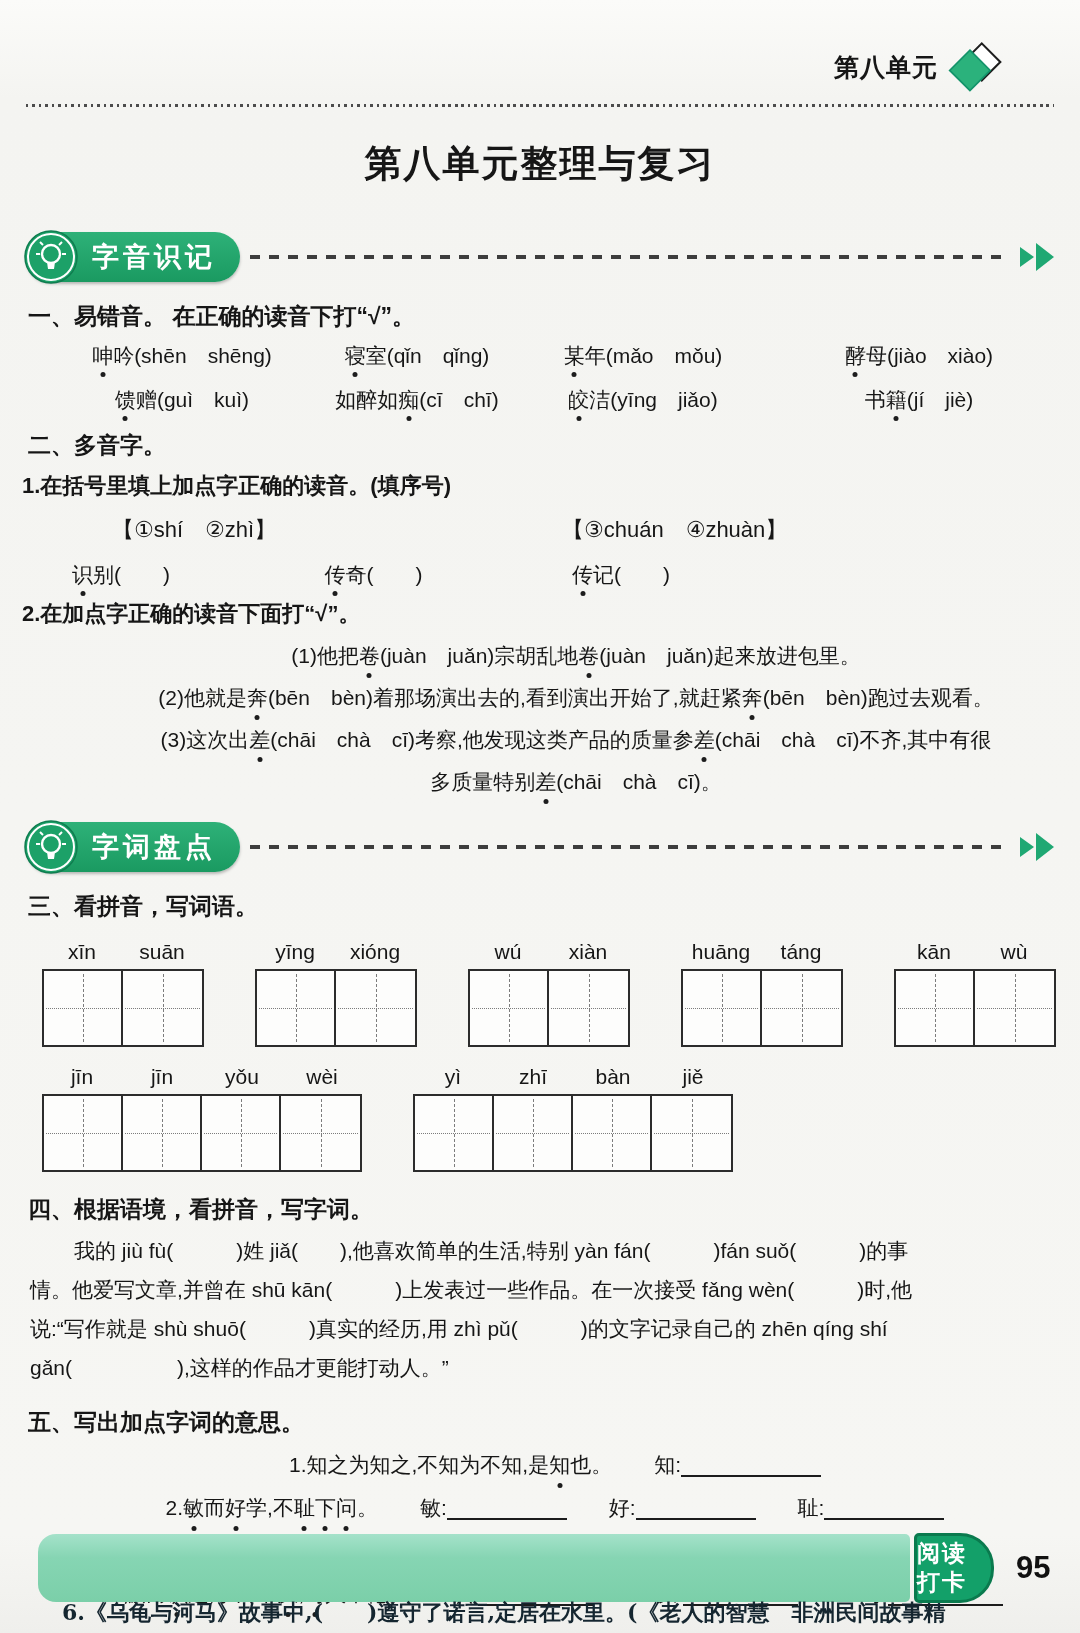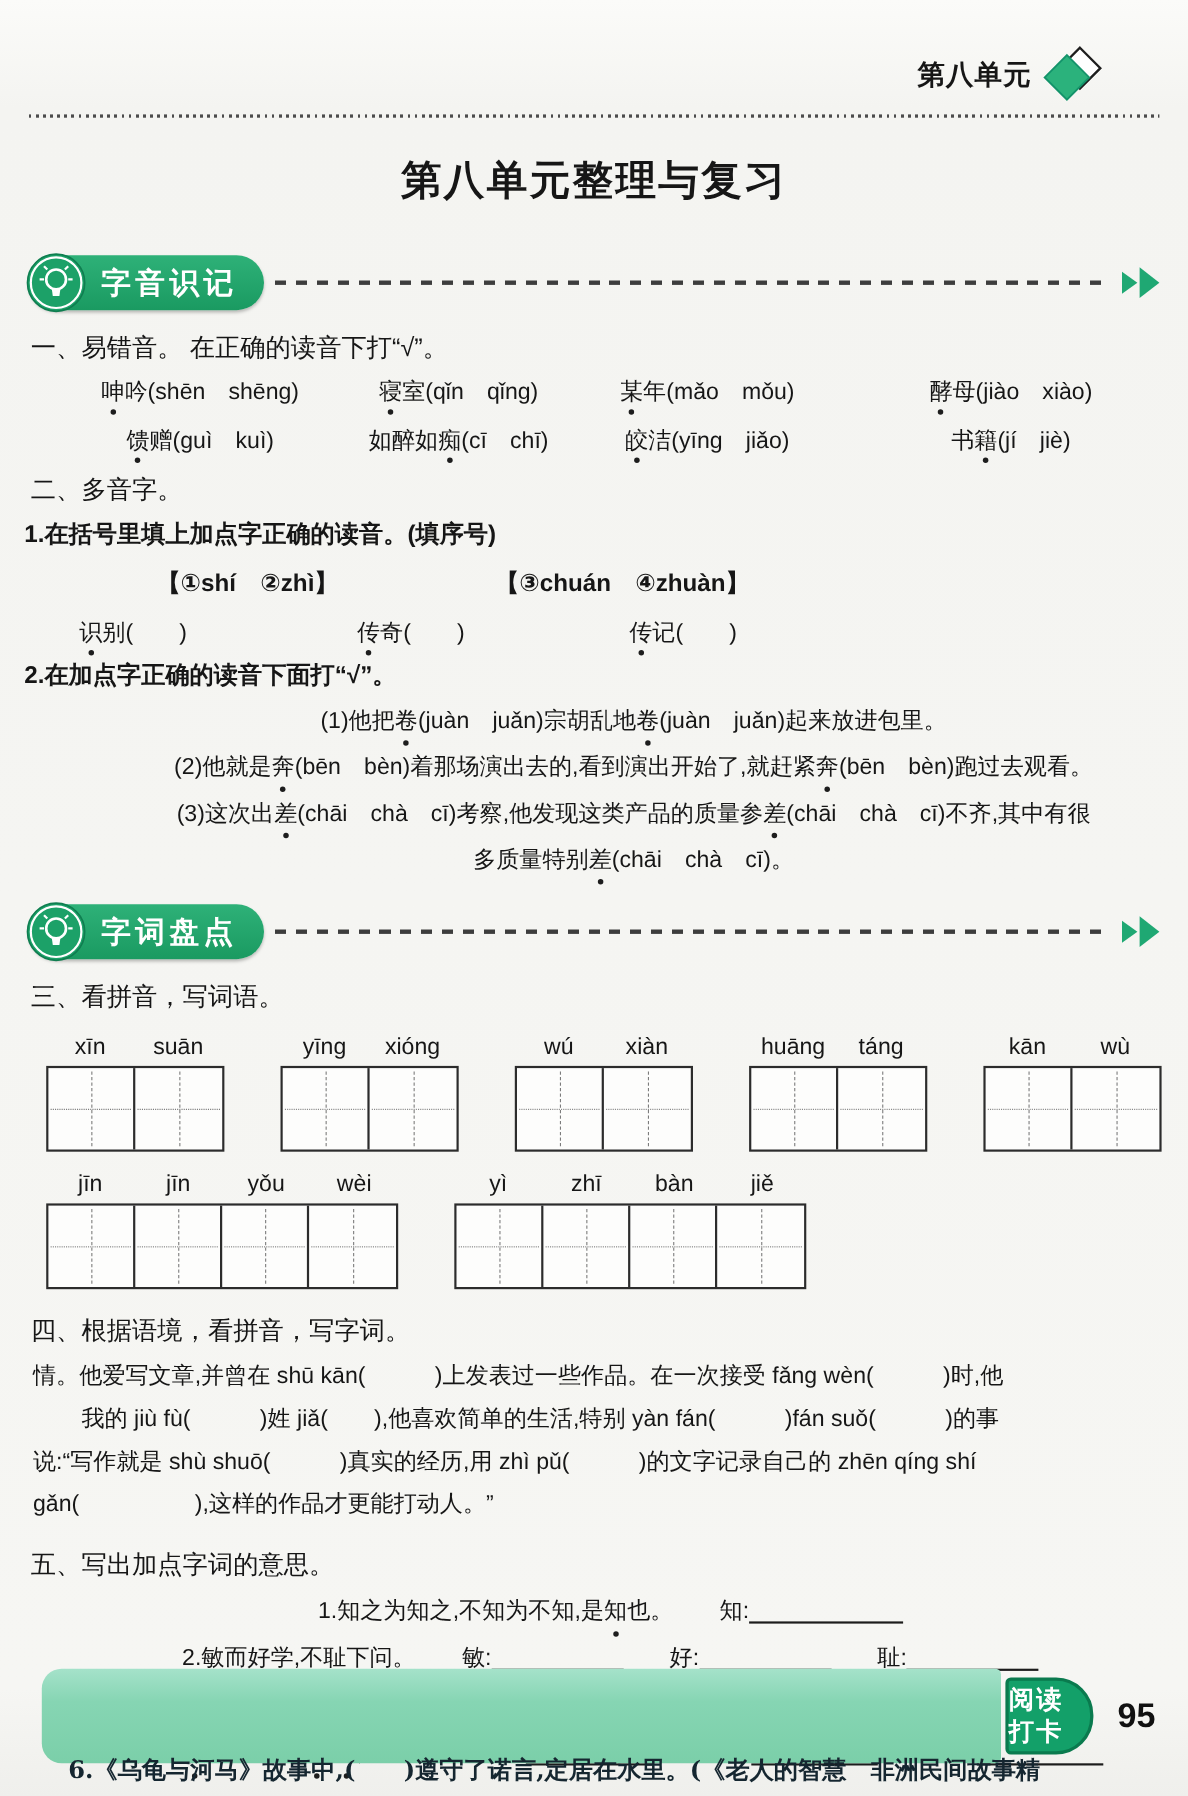--- a/index.html
+++ b/index.html
@@ -23,25 +23,25 @@
     box-shadow:0 2px 3px rgba(0,0,0,.25);
     color:#fff; font-size:27px; font-weight:800; letter-spacing:4px;
     display:flex; align-items:center; padding:0 24px 0 66px; white-space:nowrap; }
   .pill .bulb { position:absolute; left:-3px; top:-3px; width:56px; height:56px; }
   .leader { flex:1; height:4px; margin:0 12px 0 10px; align-self:center;
     background:repeating-linear-gradient(90deg,#3d3d3d 0 10px,transparent 10px 19px); }
   .arrows { display:flex; align-items:center; }
   .tri-s { width:0; height:0; border-top:10px solid transparent; border-bottom:10px solid transparent; border-left:14px solid #1fa873; }
   .tri-l { width:0; height:0; border-top:14px solid transparent; border-bottom:14px solid transparent; border-left:18px solid #1fa873; margin-left:2px; }
   
-  .h2 { margin:16px 0 6px 28px; font-size:23px; font-weight:400; white-space:nowrap; }
+  .h2 { margin:16px 0 6px 28px; font-size:23px; font-weight:700; white-space:nowrap; }
   .qline { margin:10px 0 0 22px; font-size:22px; font-weight:700; white-space:nowrap; }
   .seg-line, .term, .pair { font-size:21px; font-weight:400; white-space:pre;text-align:center; }
   .terms { display:grid; grid-template-columns:248px 222px 230px auto; padding-left:58px; margin-top:10px; row-gap:16px; }
-  .bracket-row { display:flex; margin-top:14px; font-size:22px; font-weight:700;text-align:center; }
+  .bracket-row { display:flex; padding-left:112px; margin-top:14px; font-size:22px; font-weight:400; }
   .bracket-row .bl { width:450px; }
   .pairs { display:grid; grid-template-columns:170px 335px 160px auto; padding-left:36px; margin-top:16px; }
   .sent { margin:12px 0 0 72px; line-height:30px; }
   
   .dotc { position:relative; display:inline-block; }
   .dotc::after { content:""; position:absolute; left:50%; transform:translateX(-50%);
     bottom:-7px; width:5px; height:5px; border-radius:50%; background:#1d1d1d; }
   
   .blank { display:inline-block; height:2px; border-bottom:2.5px solid #1c1c1c; vertical-align:-5px; }
   
@@ -53,23 +53,23 @@
   .wg .c { width:79px; height:74px; border-right:2px solid #2c2c2c; position:relative; }
   .wg .c:last-child { border-right:none; }
   .wg .c::before { content:""; position:absolute; left:50%; top:3px; bottom:3px; border-left:1.6px dashed #7c7c7c; }
   .wg .c::after { content:""; position:absolute; top:50%; left:2px; right:2px; border-top:1.6px dotted #7c7c7c; }
   .para-line { margin:0 30px 0 30px; font-size:21px; font-weight:500; line-height:39px; white-space:pre; }
   .indent { text-indent:44px; }
   .itemline { margin:10px 0 0 30px; line-height:33px; }
   .itemline.cont { margin-left:74px; }
   
   .footer { position:absolute; left:38px; bottom:30px; display:flex; align-items:center; }
-  .fbar { width:872px; height:86px; border-radius:18px 5px 5px 18px;
+  .fbar { width:872px; height:68px; border-radius:18px 5px 5px 18px;
     background:linear-gradient(180deg,#a5e2ca 0%,#86d5b3 35%,#7bcfa9 100%);
-    padding:20px 0 0 24px;
+    padding:6px 0 0 24px;
     font-family:"DejaVu Serif","Liberation Serif",serif; font-weight:700;
     font-size:22px; color:#152630; line-height:29px; white-space:pre; }
   .punch { margin-left:4px; width:80px; height:70px; background:#13a069; border:3px solid #0a7a4e;
     border-radius:5px 34px 34px 5px; color:#fff; font-size:23px; font-weight:800;
     display:flex; flex-direction:column; align-items:flex-start; justify-content:center; line-height:29px; letter-spacing:2px; }
   .pagenum { margin-left:22px; font-size:31px; font-weight:800; color:#111; }
 </style>
 </head>
 <body>
 
@@ -235,22 +235,22 @@
       <div class="wg">
           <div class="c"></div>
           <div class="c"></div>
           <div class="c"></div>
           <div class="c"></div>
         </div>
     </div>
   </div>
 
   <div class="h2" style="margin-top:22px">四、根据语境，看拼音，写字词。</div>
+  <div class="para-line indent">我的 jiù fù(　　　)姓 jiǎ(　　),他喜欢简单的生活,特别 yàn fán(　　　)fán suǒ(　　　)的事</div>
   <div class="para-line">情。他爱写文章,并曾在 shū kān(　　　)上发表过一些作品。在一次接受 fǎng wèn(　　　)时,他</div>
-  <div class="para-line indent">我的 jiù fù(　　　)姓 jiǎ(　　),他喜欢简单的生活,特别 yàn fán(　　　)fán suǒ(　　　)的事</div>
   <div class="para-line">说:“写作就是 shù shuō(　　　)真实的经历,用 zhì pǔ(　　　)的文字记录自己的 zhēn qíng shí</div>
   <div class="para-line">gǎn(　　　　　),这样的作品才更能打动人。”</div>
 
   <div class="h2" style="margin-top:20px">五、写出加点字词的意思。</div>
   <div class="itemline seg-line"><span>1.知之为知之,不知为不知,是</span><span class="dotc">知</span><span>也。　　知:</span><span class="blank" style="width: 140px;"></span></div>
   <div class="itemline seg-line"><span>2.</span><span class="dotc">敏</span><span>而</span><span class="dotc">好</span><span>学,不</span><span class="dotc">耻</span><span class="dotc">下</span><span class="dotc">问</span><span>。　　敏:</span><span class="blank" style="width: 120px;"></span><span>　　好:</span><span class="blank" style="width: 120px;"></span><span>　　耻:</span><span class="blank" style="width: 120px;"></span></div>
   <div class="itemline seg-line cont"><span>下问:</span><span class="blank" style="width: 185px;"></span></div>
   <div class="itemline seg-line"><span>3.默而</span><span class="dotc">识</span><span>之,学而不</span><span class="dotc">厌</span><span>,</span><span class="dotc">诲</span><span>人不倦。　　识:</span><span class="blank" style="width: 115px;"></span><span>　　　厌:</span><span class="blank" style="width: 115px;"></span><span>　　　诲:</span><span class="blank" style="width: 115px;"></span></div>
 
   <div class="footer">

